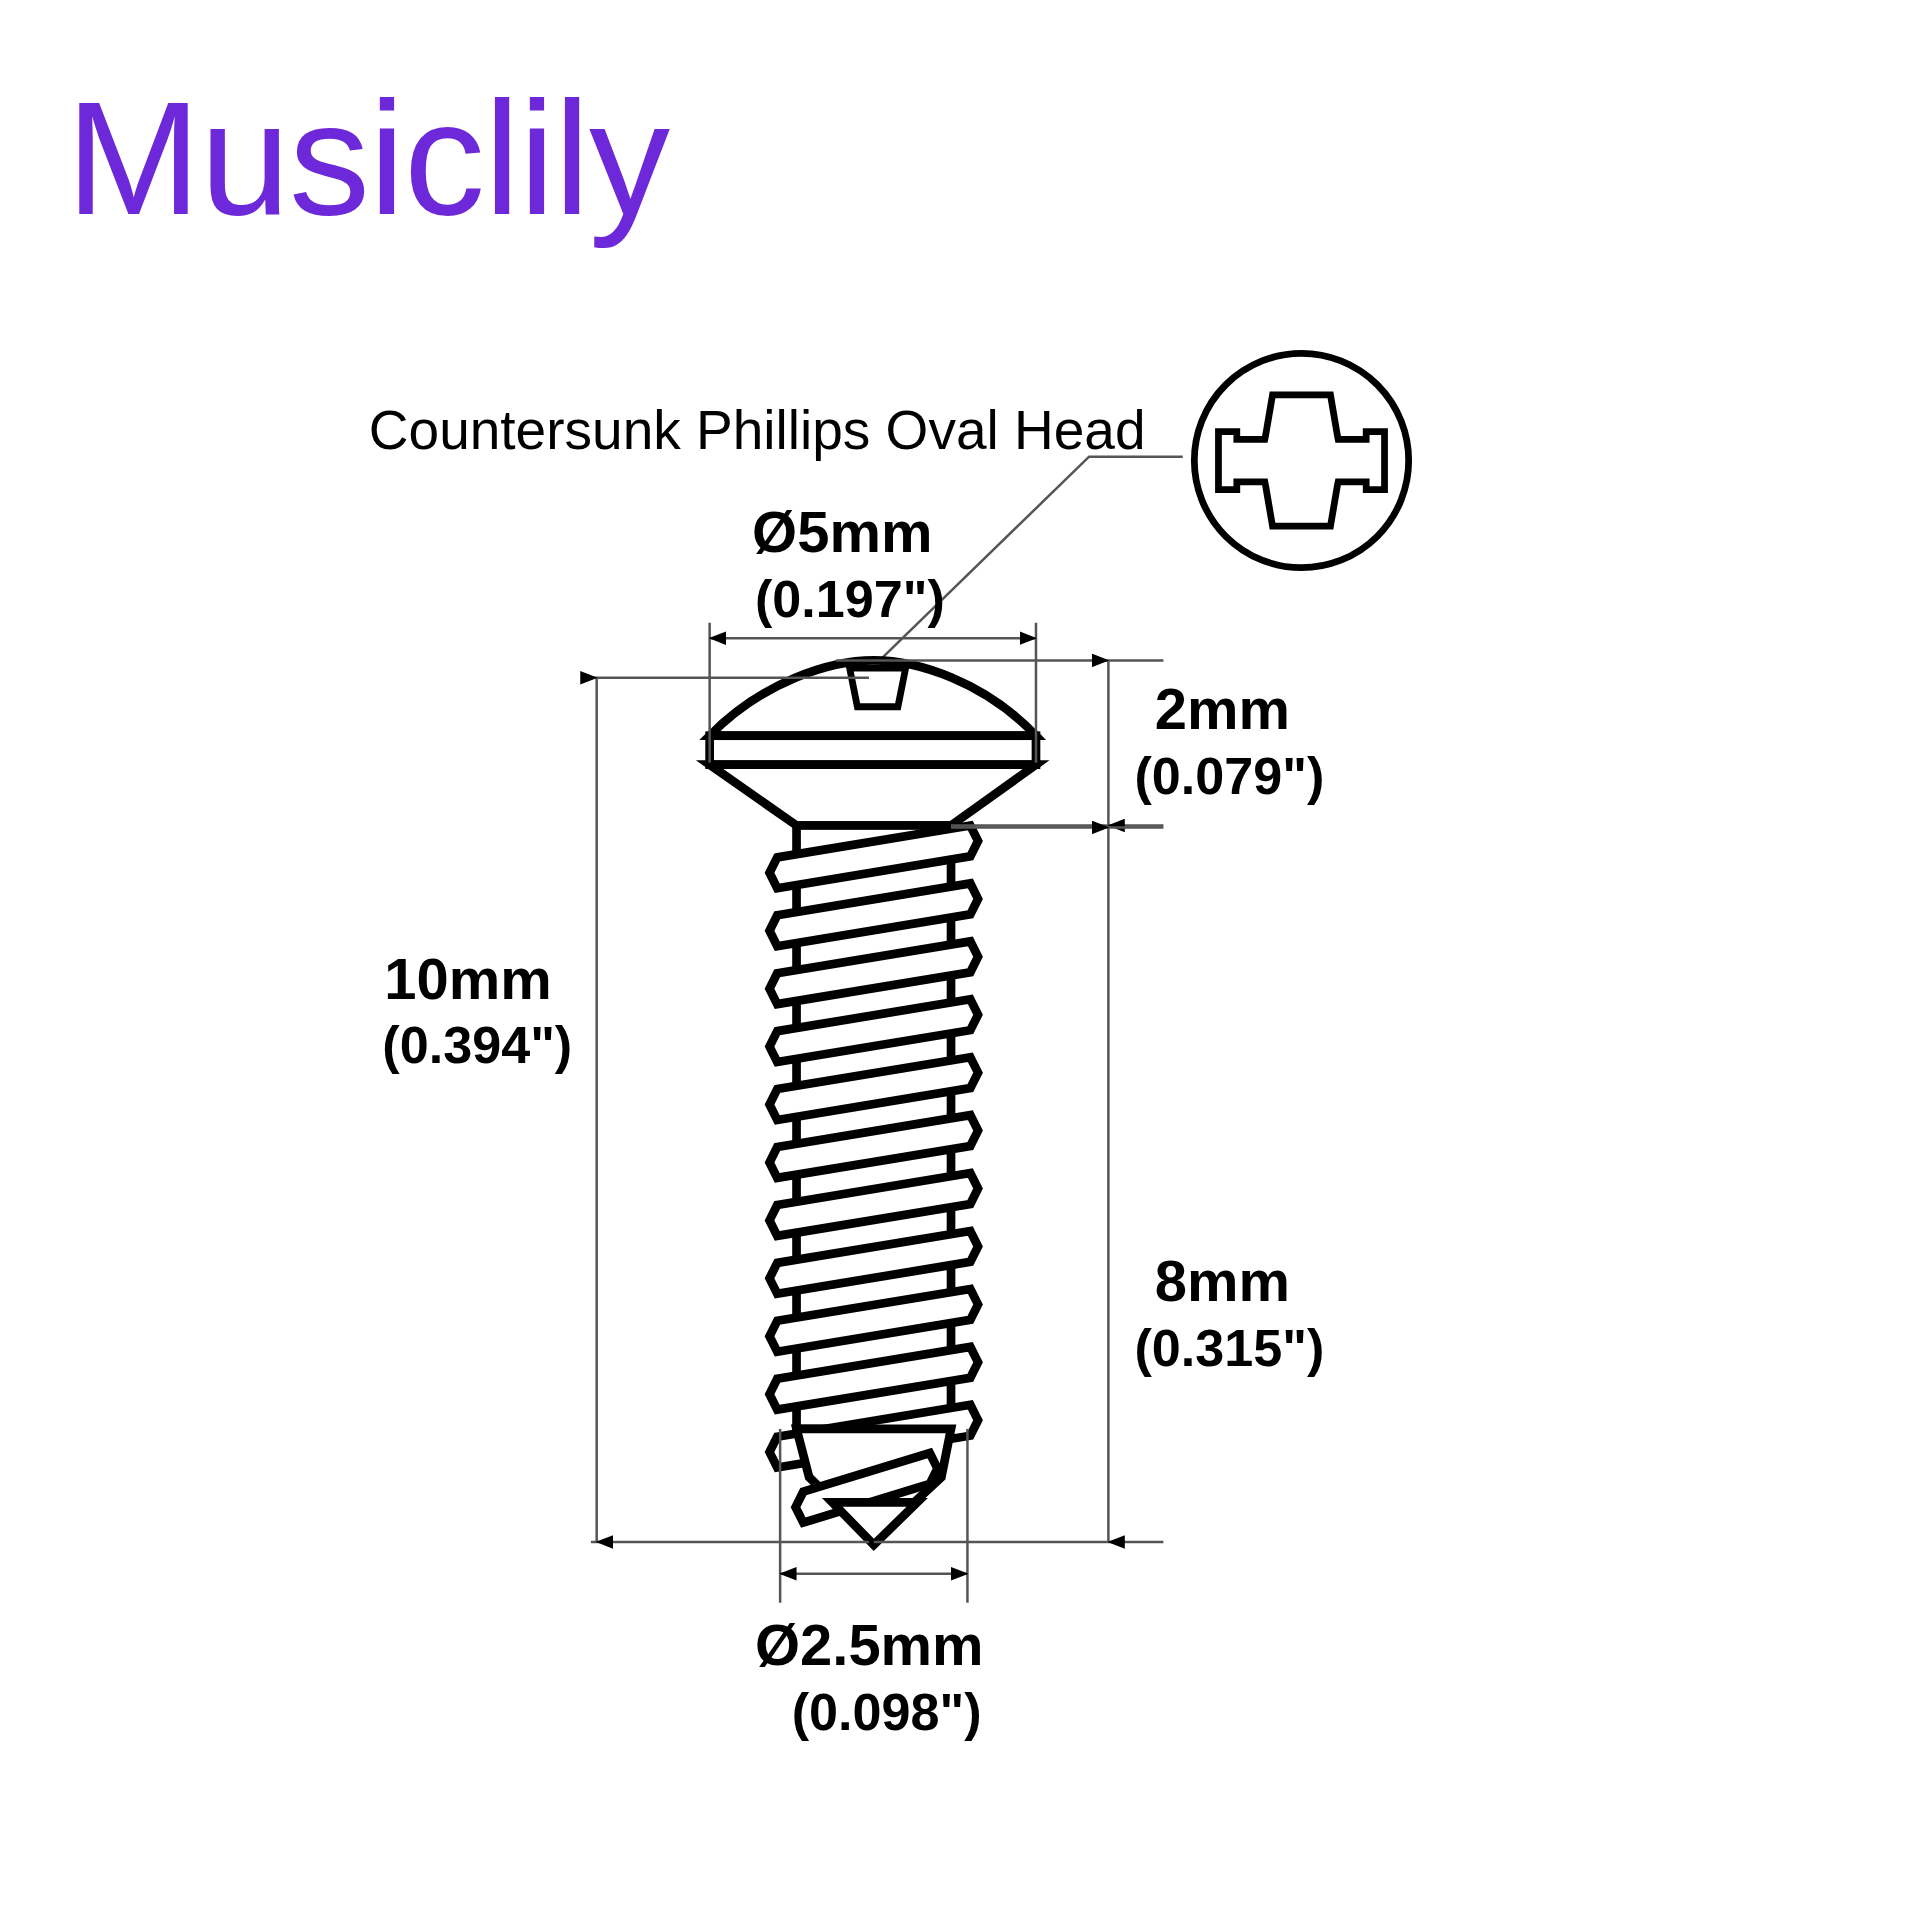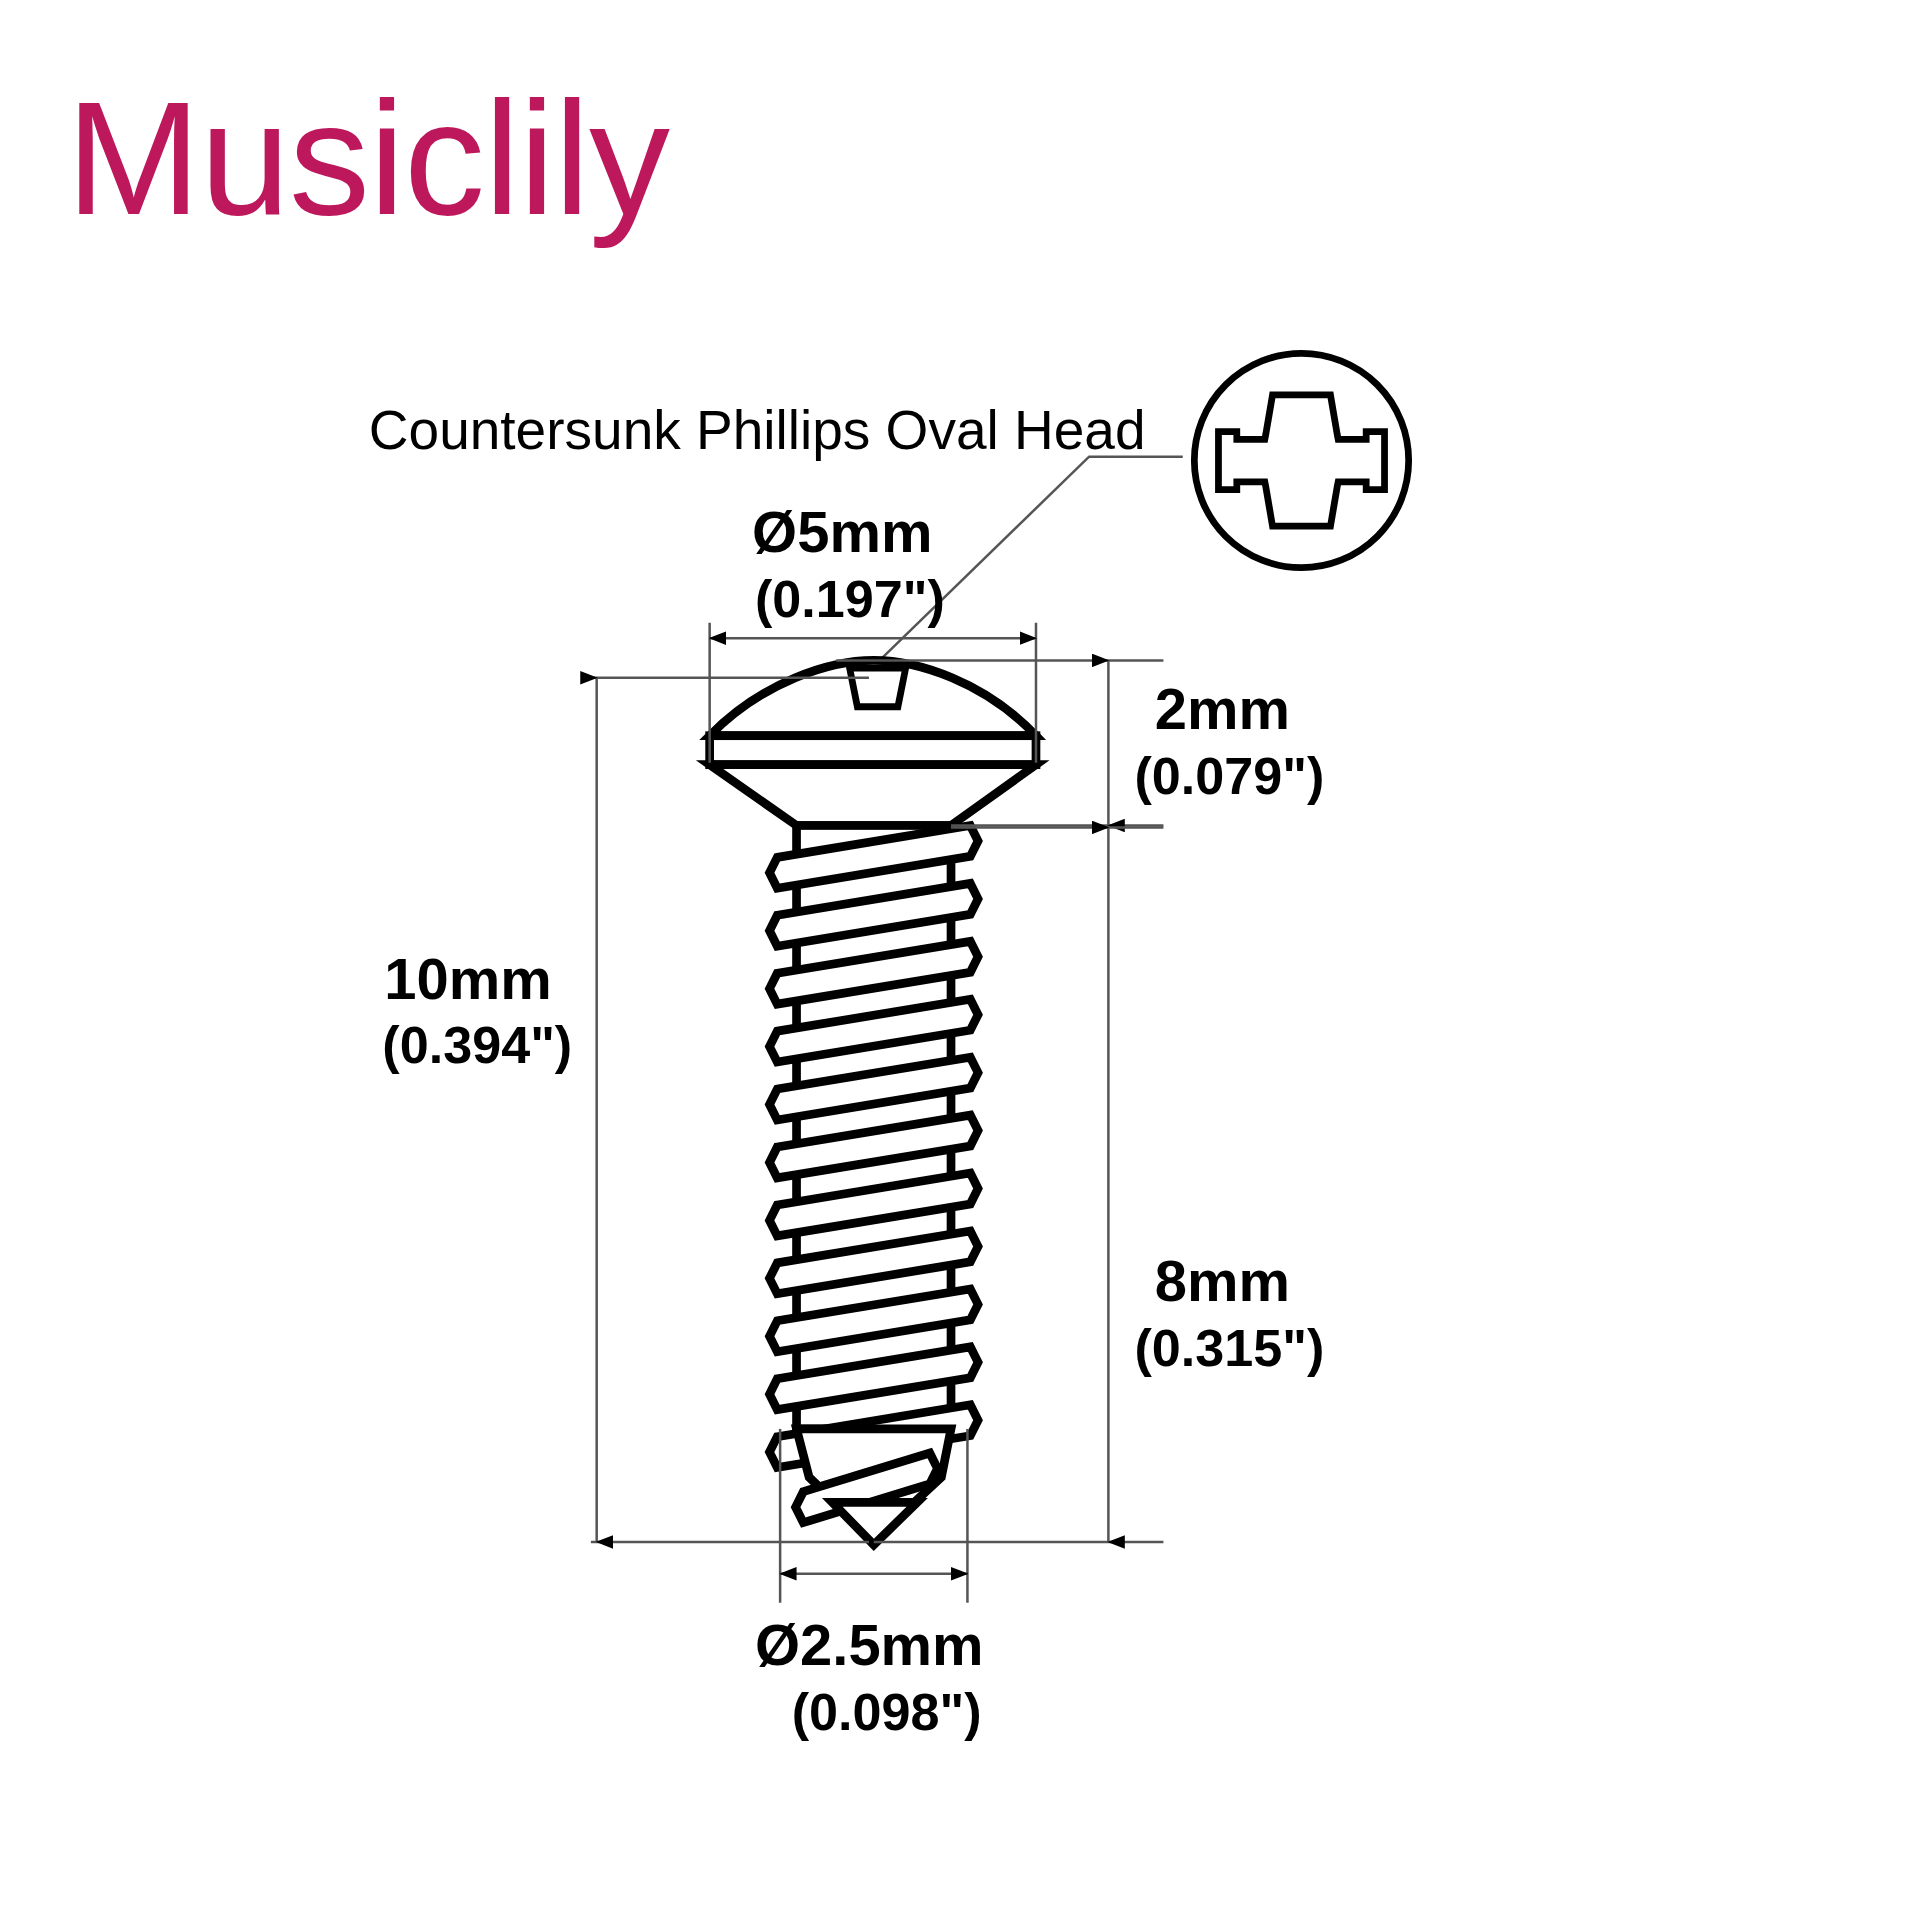--- a/index.html
+++ b/index.html
@@ -22,21 +22,21 @@
   }
   #brand-logo {
     position: absolute;
     left: 66px;
     top: 77px;
     font-family: "Liberation Sans", sans-serif;
     font-size: 162px;
     font-weight: 400;
     line-height: 1;
     letter-spacing: -1px;
-    color: #be185d;
+    color: #6d28d9;
     white-space: nowrap;
   }
   #diagram-svg {
     position: absolute;
     left: 0;
     top: 0;
   }
   .dim-text-main {
     font-family: "Liberation Sans", sans-serif;
     font-size: 60px;

